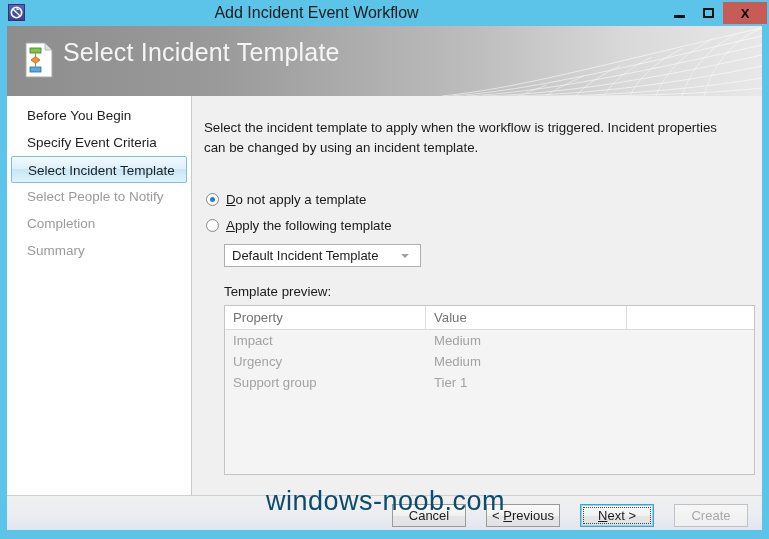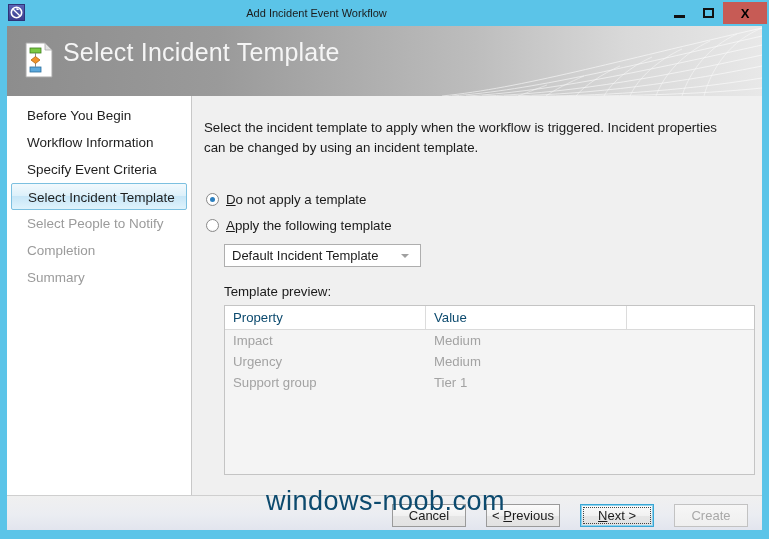--- a/index.html
+++ b/index.html
@@ -38,21 +38,21 @@
     box-sizing: border-box;
   }
   .title-icon svg { display:block; }
   .title-text {
     position: absolute;
     left: 0; top: 0;
     width: 633px;
     height: 26px;
     line-height: 26px;
     text-align: center;
-    font-size: 11px;
+    font-size: 16px;
     color: #1b1b1b;
     font-family: "Liberation Sans", sans-serif;
   }
   .winbtns {
     position: absolute;
     right: 2px; top: 2px;
     height: 22px;
     display: flex;
   }
   .winbtn {
@@ -241,21 +241,21 @@
     overflow: hidden;
   }
   .grid-head {
     display: flex;
     height: 23px;
     background: #ffffff;
     border-bottom: 1px solid #dadada;
   }
   .gh {
     font-size: 13.2px;
-    color: #0c4a6e;
+    color: #737373;
     line-height: 23px;
     padding-left: 8px;
     box-sizing: border-box;
     border-right: 1px solid #dcdcdc;
   }
   .gh.c1 { width: 201px; }
   .gh.c2 { width: 201px; }
   .gh.c3 { width: 127px; border-right: none; }
   .grid-row {
     display: flex;
@@ -388,21 +388,20 @@
           <rect x="6" y="25" width="11" height="5" fill="#5ba9dd" stroke="#2c6f9e" stroke-width="0.8"></rect>
           <path d="M11.5,11 L11.5,15 M11.5,21 L11.5,25" stroke="#8a8a8a" stroke-width="1"></path>
           <path d="M11.5,14.5 L16,18 L11.5,21.5 L7,18 Z" fill="#f0922b" stroke="#b3660f" stroke-width="0.8"></path>
         </svg>
       </div>
       <div class="banner-title">Select Incident Template</div>
     </div>
 
     <div class="sidebar">
       <div class="nav-item first">Before You Begin</div>
-      <div class="nav-item">Workflow Information</div>
       <div class="nav-item">Specify Event Criteria</div>
       <div class="nav-item selected">Select Incident Template</div>
       <div class="nav-item dim">Select People to Notify</div>
       <div class="nav-item dim">Completion</div>
       <div class="nav-item dim">Summary</div>
     </div>
 
     <div class="content">
 
       <div class="intro">Select the incident template to apply when the workflow is triggered. Incident properties can be changed by using an incident template.</div>

